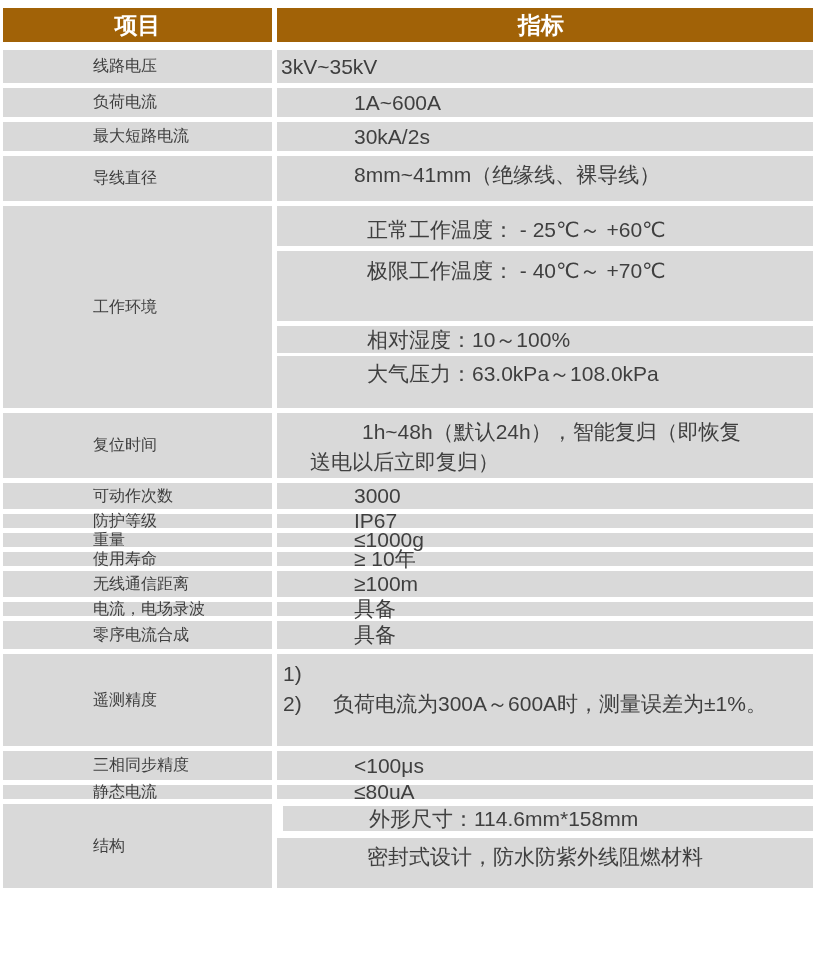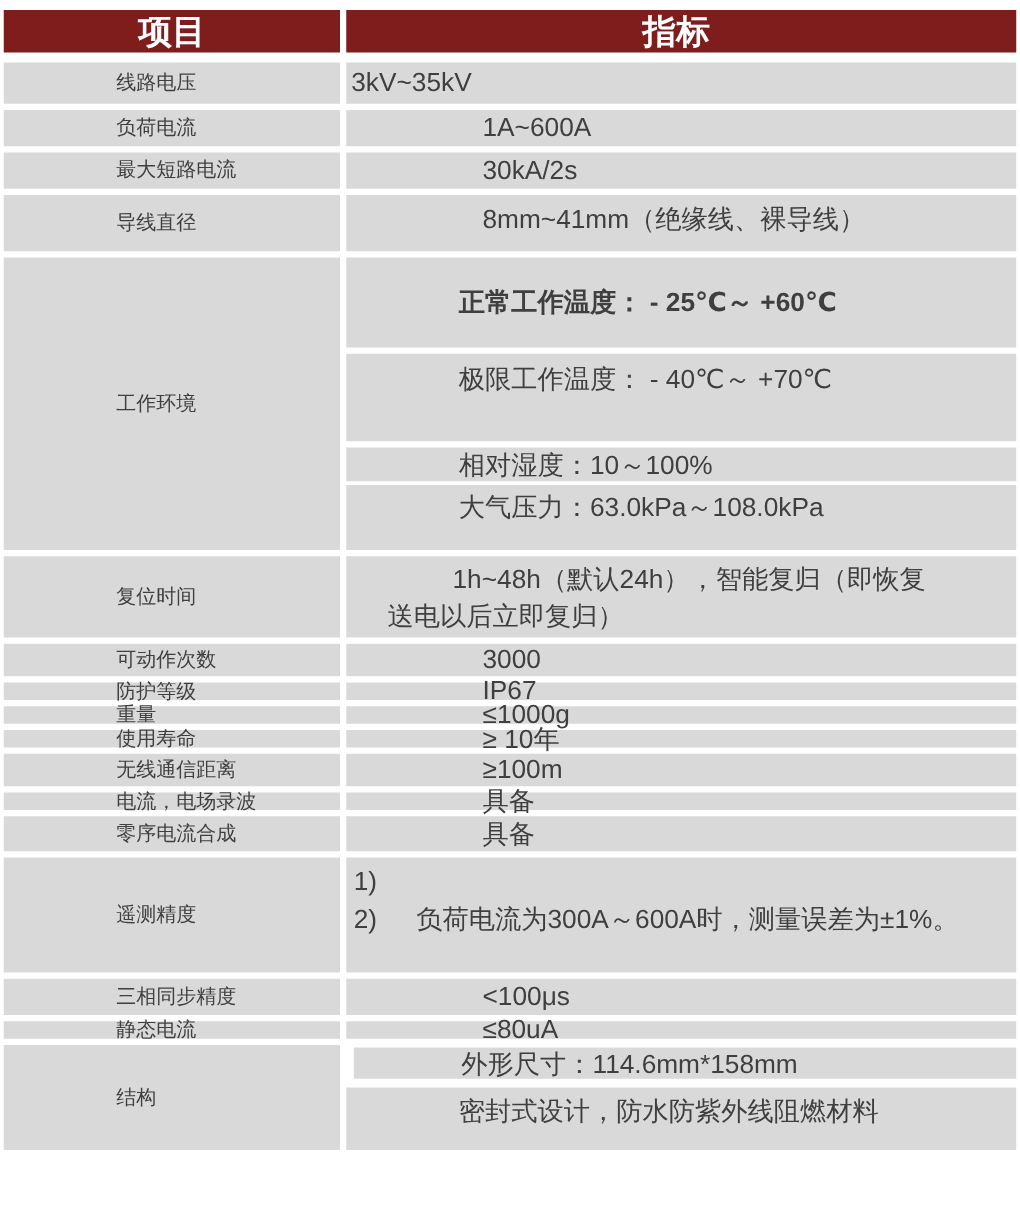--- a/index.html
+++ b/index.html
@@ -15,45 +15,45 @@
   }
   .row{display:flex;margin-bottom:5px;}
   .cell-l{
     flex:none;width:269px;background:#d9d9d9;
     box-sizing:border-box;padding-left:90px;
     display:flex;align-items:center;
     font-size:16px;margin-right:5px;
   }
   .cell-r{
     flex:1;background:#d9d9d9;
-    box-sizing:border-box;padding-left:109px;padding-right:8px;
+    box-sizing:border-box;padding-left:77px;padding-right:8px;
     display:flex;align-items:center;
     font-size:21px;
   }
   
   .row.hdr{margin-bottom:8px;}
   .row.hdr .cell-l,.row.hdr .cell-r{
-    background:#7f1d1d;color:#ffffff;font-weight:bold;font-size:27px;
+    background:#a16207;color:#ffffff;font-weight:bold;font-size:23px;
     justify-content:center;padding-left:0;height:34px;
   }
   
   .h33{height:33px}.h29{height:29px}.h28{height:28px}.h27{height:14px}.h26{height:26px}
   .h45{height:45px}.h65{height:65px}.h92{height:92px}
   
   .flush{padding-left:4px;}
   
   .top{align-items:flex-start;padding-top:5px;}
   
   .stack{flex:1;display:flex;flex-direction:column;background:transparent;padding:0;}
   .sub{
     background:#d9d9d9;box-sizing:border-box;
     padding-left:90px;padding-right:8px;font-size:21px;
     display:flex;align-items:center;
   }
-  .sub.s1{height:72px;margin-bottom:5px;align-items:flex-start;padding-top:22px;font-weight:bold;}
+  .sub.s1{height:40px;margin-bottom:5px;align-items:flex-start;padding-top:10px;}
   .sub.s2{height:70px;margin-bottom:5px;align-items:flex-start;padding-top:6px;}
   .sub.s3{height:27px;margin-bottom:3px;}
   .sub.s4{height:52px;align-items:flex-start;padding-top:4px;}
   
   .wrapval{
     display:block;align-items:initial;
     padding:4px 10px 0 33px;line-height:30px;
   }
   .wrapval .ln1{display:block;text-indent:52px;}
   .wrapval .ln2{display:block;}

